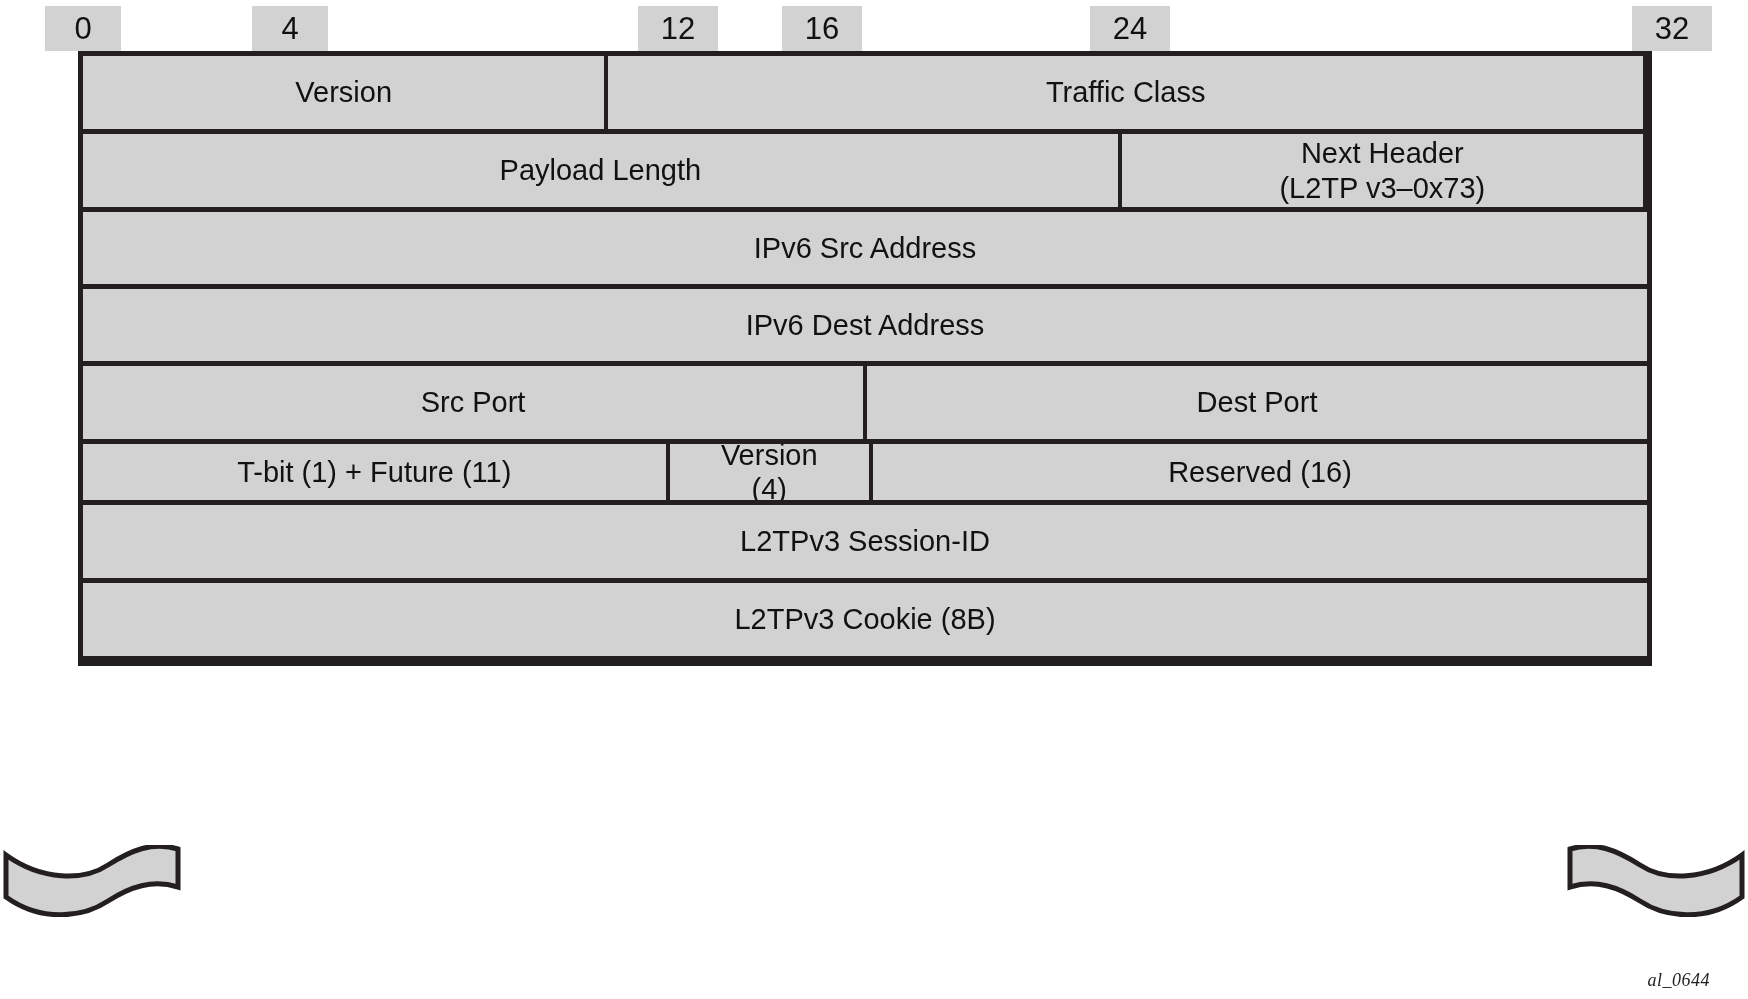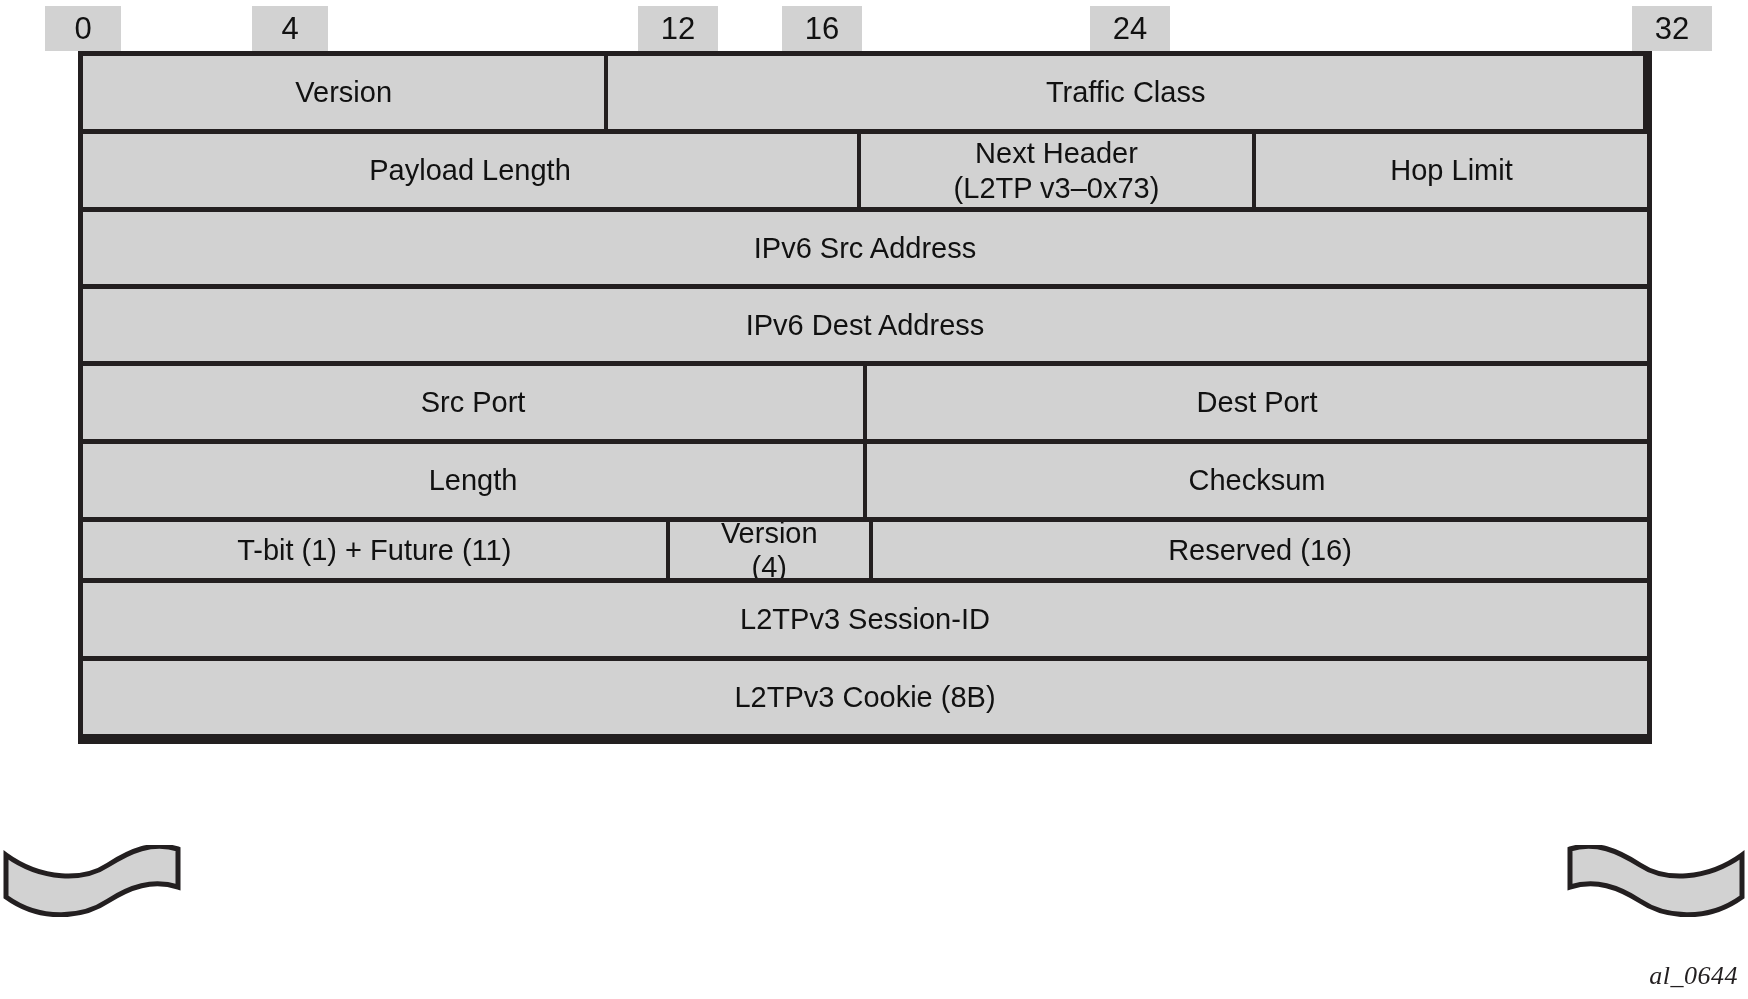--- a/index.html
+++ b/index.html
@@ -92,25 +92,25 @@
     width: 180px;
     height: 72px;
     pointer-events: none;
   }
   .ribbon.left  { left: 2px; }
   .ribbon.right { left: 1566px; }
 
   
   .caption {
     position: absolute;
-    right: 10px;
+    right: 38px;
     bottom: 8px;
     font-family: "Liberation Serif", serif;
     font-style: italic;
-    font-size: 26px;
+    font-size: 18px;
     color: #231f20;
     letter-spacing: 0.5px;
     text-align: center;
   }
 </style>
 </head>
 <body>
 
 <div id="stage">
 
@@ -125,35 +125,30 @@
 
   <div class="packet">
       <div class="prow h-std">
         <div class="cell" style="flex: 4 0 0px;">Version</div>
         <div class="cell" style="flex: 8 0 0px;">Traffic Class</div>
       </div>
       <div class="prow h-std">
         <div class="cell" style="flex: 16 0 0px;">Payload Length</div>
         <div class="cell" style="flex: 8 0 0px;">Next Header
 (L2TP v3–0x73)</div>
-        <div class="cell lastcell" style="flex: 8 0 0px;">Hop Limit</div>
       </div>
       <div class="prow h-addr">
         <div class="cell lastcell" style="flex: 32 0 0px;">IPv6 Src Address</div>
       </div>
       <div class="prow h-addr">
         <div class="cell lastcell" style="flex: 32 0 0px;">IPv6 Dest Address</div>
       </div>
       <div class="prow h-std">
         <div class="cell" style="flex: 16 0 0px; text-align: right;">Src Port</div>
         <div class="cell lastcell" style="flex: 16 0 0px;">Dest Port</div>
-      </div>
-      <div class="prow h-std">
-        <div class="cell" style="flex: 16 0 0px;">Length</div>
-        <div class="cell lastcell" style="flex: 16 0 0px;">Checksum</div>
       </div>
       <div class="prow h-tbit">
         <div class="cell" style="flex: 12 0 0px;">T-bit (1) + Future (11)</div>
         <div class="cell" style="flex: 4 0 0px;">Version
 (4)</div>
         <div class="cell lastcell" style="flex: 16 0 0px;">Reserved (16)</div>
       </div>
       <div class="prow h-std">
         <div class="cell lastcell" style="flex: 32 0 0px;">L2TPv3 Session-ID</div>
       </div>

